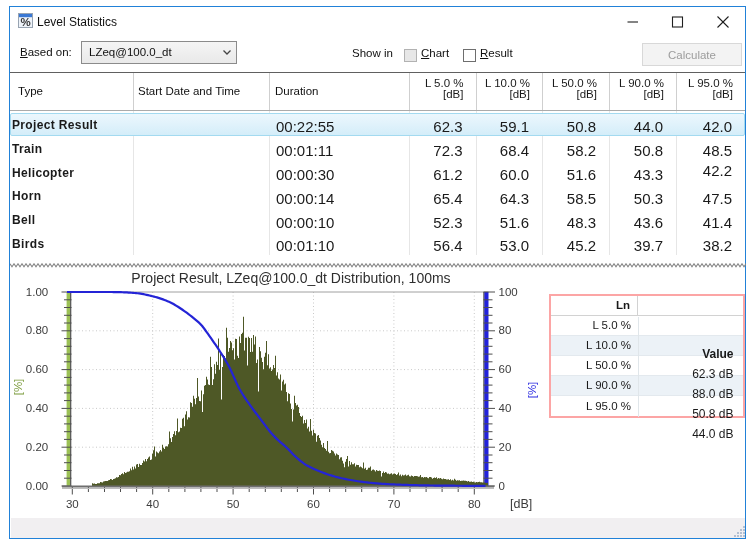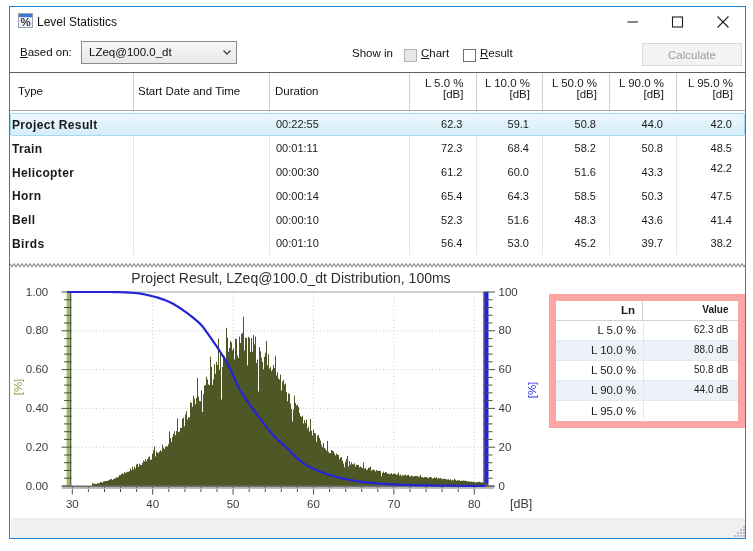--- a/index.html
+++ b/index.html
@@ -1,29 +1,29 @@
 <!DOCTYPE html>
 <html><head><meta charset="utf-8"><style>
 * { margin:0; padding:0; box-sizing:border-box; }
 html,body { width:753px; height:551px; background:#fff; font-family:"Liberation Sans",sans-serif; }
 #page { position:relative; width:753px; height:551px; overflow:hidden;
   font-family:"Liberation Sans",sans-serif; font-size:11.5px; color:#1a1a1a; }
 .abs { position:absolute; }
 .ui { font-size:11.5px; color:#111; white-space:nowrap; }
-.cell { font-size:11px; color:#1a1a1a; white-space:nowrap; }
+.cell { font-size:15px; color:#1a1a1a; white-space:nowrap; }
 .rowname { font-size:12px; letter-spacing:0.35px; font-weight:bold; color:#1a1a1a; white-space:nowrap; }
 .hdr2 { font-size:11.5px; color:#1a1a1a; text-align:right; line-height:11.3px; white-space:nowrap; }
 .xlab { font-size:11.5px; color:#3c3c3c; text-align:center; }
 .ylabL { font-size:11.5px; color:#3c3c3c; width:40px; text-align:center; }
 .ylabR { font-size:11.5px; color:#3c3c3c; }
 u { text-decoration:underline; }
 .prow { display:flex; height:20.1px; border-bottom:1px solid #e3e9ee; }
 .prow:last-child { border-bottom:none; }
 .pc1 { width:87px; text-align:right; padding:3.2px 7px 0 0; font-size:11.5px; }
-.pc2 { flex:1; text-align:right; padding:3.2px 9px 0 0; font-size:10px; }
+.pc2 { flex:1; text-align:right; padding:3.2px 9px 0 0; font-size:12px;margin-top:48px; }
 </style></head><body>
 <div id="page">
 
 <div class="abs" style="left:9px;top:6px;width:737px;height:533px;border:1.5px solid #2181d8"></div>
 
 <div class="abs" style="left:10.5px;top:518px;width:734px;height:19.5px;background:#f1eff1"></div>
 <div class="abs" style="left:734px;top:534.8px;width:1.8px;height:1.8px;background:#b4c0d2"></div>
     <div class="abs" style="left:737.2px;top:532px;width:1.8px;height:1.8px;background:#b4c0d2"></div>
     <div class="abs" style="left:737.2px;top:534.8px;width:1.8px;height:1.8px;background:#b4c0d2"></div>
     <div class="abs" style="left:740.2px;top:528.8px;width:1.8px;height:1.8px;background:#b4c0d2"></div>
@@ -252,21 +252,21 @@
 <div class="abs" style="left:10px;top:381px;color:#7d9c3e;font-size:11.5px;transform:rotate(-90deg);transform-origin:center">[%]</div>
 <div class="abs" style="left:524px;top:384px;color:#2a2ae0;font-size:11.5px;transform:rotate(-90deg);transform-origin:center">[%]</div>
 <div class="abs xlab" style="left:57.3px;top:497.5px;width:30px">30</div>
     <div class="abs xlab" style="left:137.7px;top:497.5px;width:30px">40</div>
     <div class="abs xlab" style="left:218.1px;top:497.5px;width:30px">50</div>
     <div class="abs xlab" style="left:298.5px;top:497.5px;width:30px">60</div>
     <div class="abs xlab" style="left:378.9px;top:497.5px;width:30px">70</div>
     <div class="abs xlab" style="left:459.3px;top:497.5px;width:30px">80</div>
 <div class="abs" style="left:510px;top:497px;font-size:12.5px;color:#3c3c3c">[dB]</div>
 
-<div class="abs" style="left:549px;top:293.5px;width:195.5px;border:7px solid #fca5a5;background:#fff">
+<div class="abs" style="left:549px;top:293.5px;width:195.5px;border:2px solid #fca5a5;background:#fff">
  <div style="display:flex;height:20.5px;border-bottom:1px solid #d2d2d2;font-weight:bold">
   <div class="pc1" style="border-right:1px solid #d2d2d2;width:87px">Ln</div>
         <div class="pc2">Value</div>
  </div>
  <div class="abs" style="left:87px;top:21px;width:1px;height:100px;background:#e0e6ea"></div>
  <div class="prow" style="">
         <div class="pc1">L 5.0 %</div>
         <div class="pc2">62.3 dB</div>
       </div>
       <div class="prow" style="background:#ecf2f7;">

